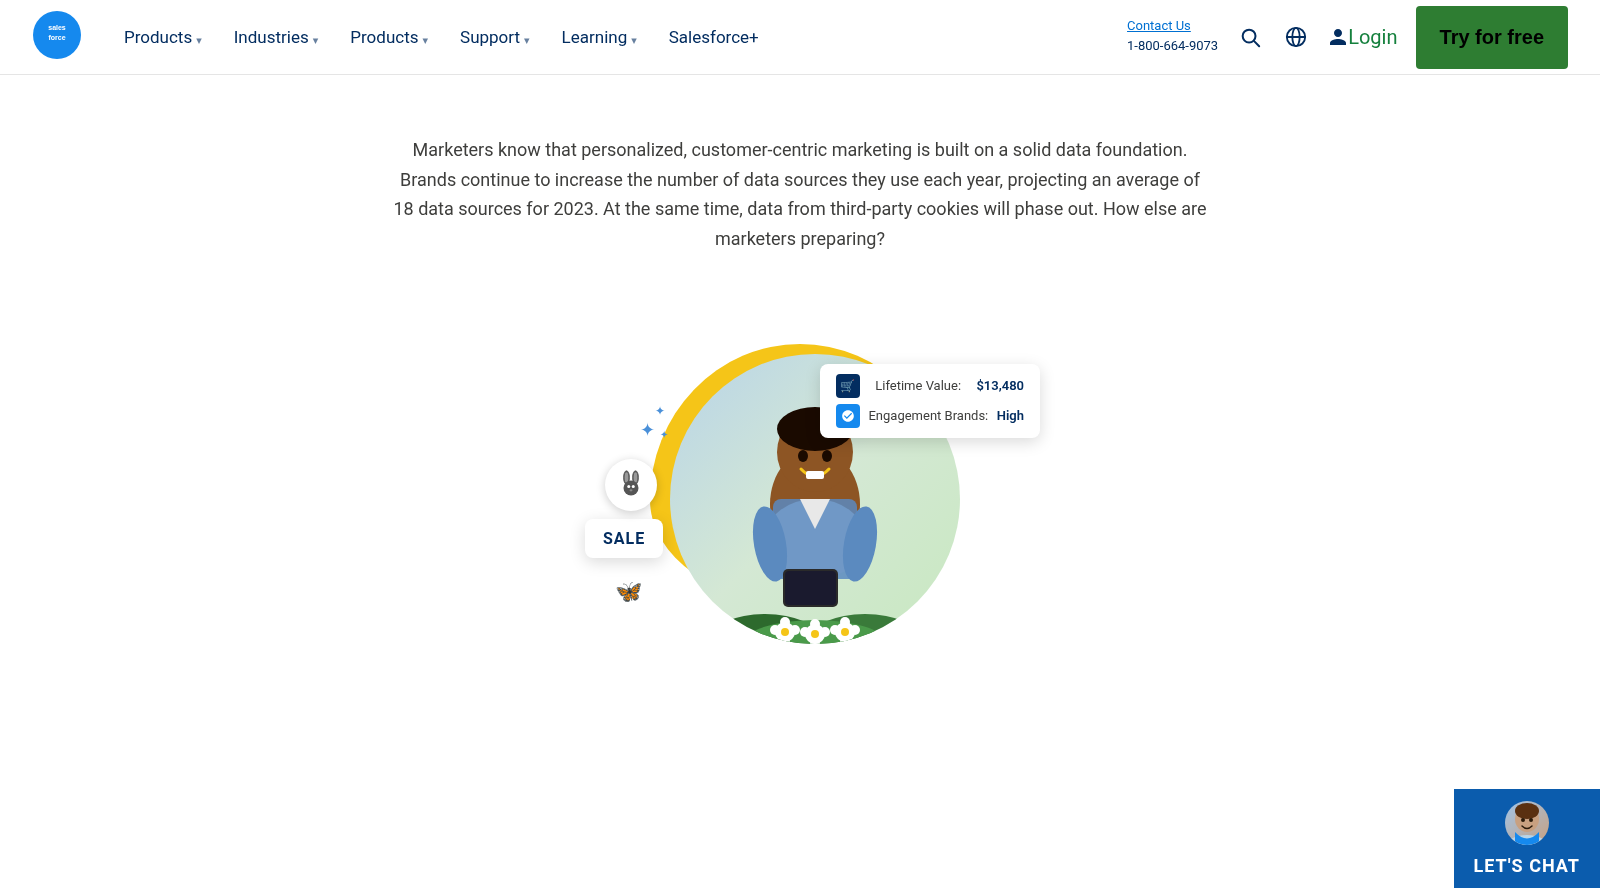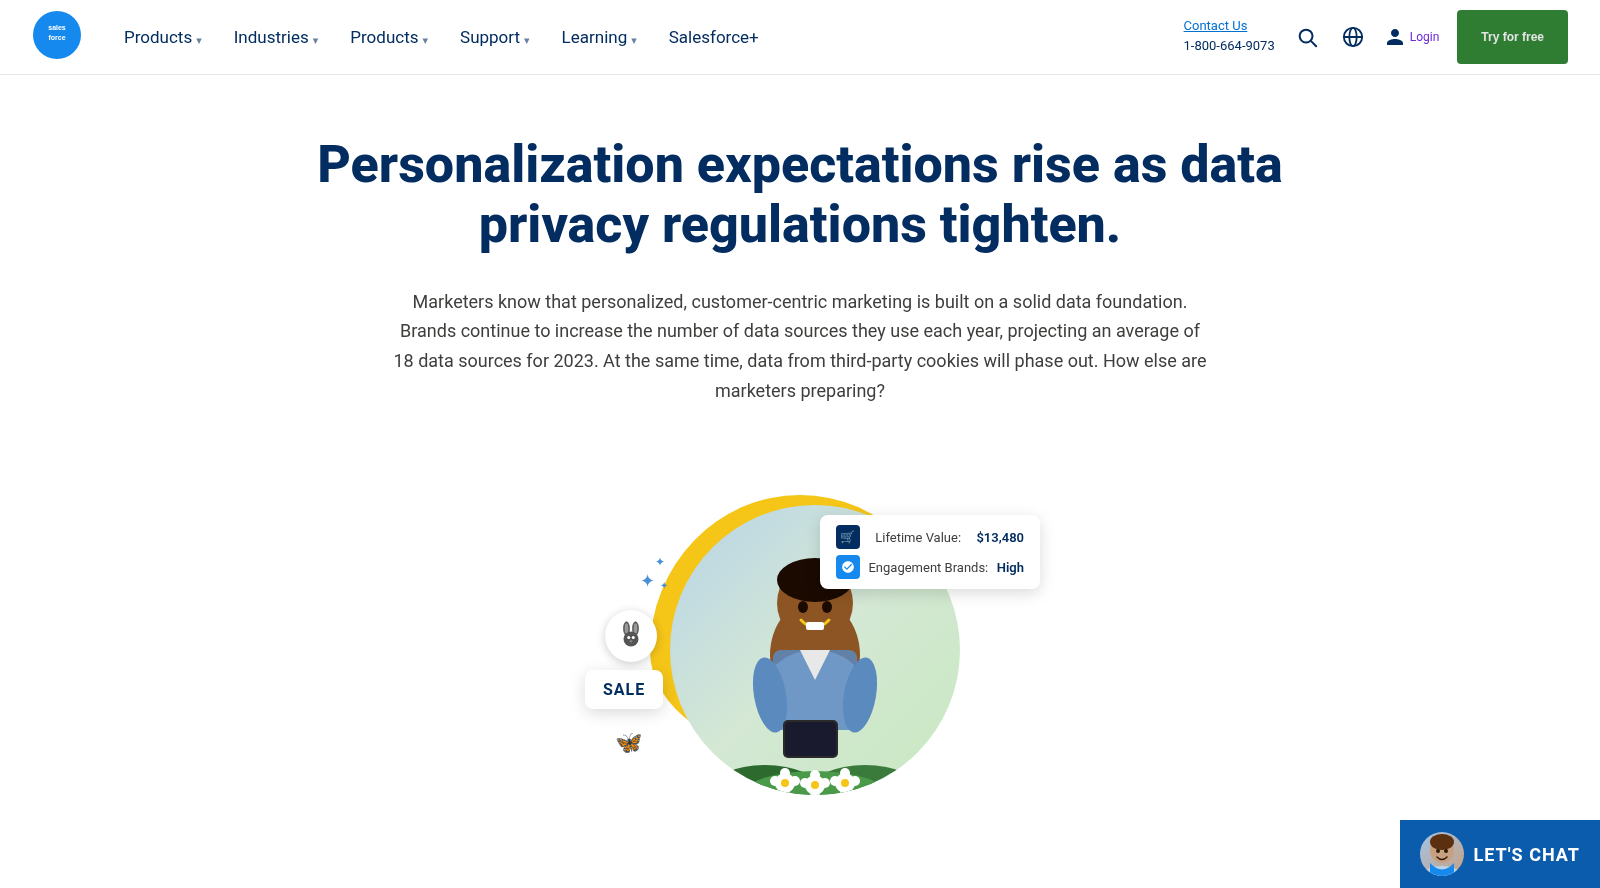--- a/index.html
+++ b/index.html
@@ -78,33 +78,32 @@
       display: flex;
       align-items: center;
       justify-content: center;
       color: #032d60;
       font-size: 20px;
     }
 
     .nav-login {
       display: flex;
       align-items: center;
-      gap: 5px;
-      font-size: 12px;
-      color: #6d28d9;
+      font-size: 20px;
+      color: #15803d;
       cursor: pointer;
     }
 
     .btn-try {
       background: #2e7d32;
-      color: #e5e5e5;
+      color: #000000;
       border: none;
       border-radius: 4px;
       padding: 20px 24px;
-      font-size: 12px;
+      font-size: 20px;
       font-weight: 600;
       cursor: pointer;
       white-space: nowrap;
     }
 
     
     .hero {
       text-align: center;
       padding: 60px 20px 0;
       max-width: 1100px;
@@ -273,20 +272,21 @@
       bottom: 0;
       right: 0;
       background: #0b5cad;
       color: #fff;
       display: flex;
       align-items: center;
       gap: 10px;
       padding: 12px 20px;
       cursor: pointer;
       z-index: 100;
+      flex-direction: column;
     }
 
     .chat-avatar {
       width: 44px;
       height: 44px;
       border-radius: 50%;
       background: linear-gradient(135deg, #a0c4e8, #c8a080);
       display: flex;
       align-items: center;
       justify-content: center;
@@ -368,21 +368,20 @@
       <svg width="20" height="20" viewBox="0 0 24 24" fill="#032d60">
         <path d="M12 12c2.7 0 4.8-2.1 4.8-4.8S14.7 2.4 12 2.4 7.2 4.5 7.2 7.2 9.3 12 12 12zm0 2.4c-3.2 0-9.6 1.6-9.6 4.8v2.4h19.2v-2.4c0-3.2-6.4-4.8-9.6-4.8z"></path>
       </svg>
       <span>Login</span>
     </div>
     <button class="btn-try">Try for free</button>
   </div>
 </nav>
 
 <section class="hero">
-  <h1 class="hero-title">Personalization expectations rise as data privacy regulations tighten.</h1>
   <p class="hero-subtitle">Marketers know that personalized, customer-centric marketing is built on a solid data foundation. Brands continue to increase the number of data sources they use each year, projecting an average of 18 data sources for 2023. At the same time, data from third-party cookies will phase out. How else are marketers preparing?</p>
 
   <div class="illustration">
 
     <div class="blob-yellow"></div>
 
     <div class="circle-frame">
 
       <svg class="person-svg" viewBox="0 0 220 260" xmlns="http://www.w3.org/2000/svg">
 

